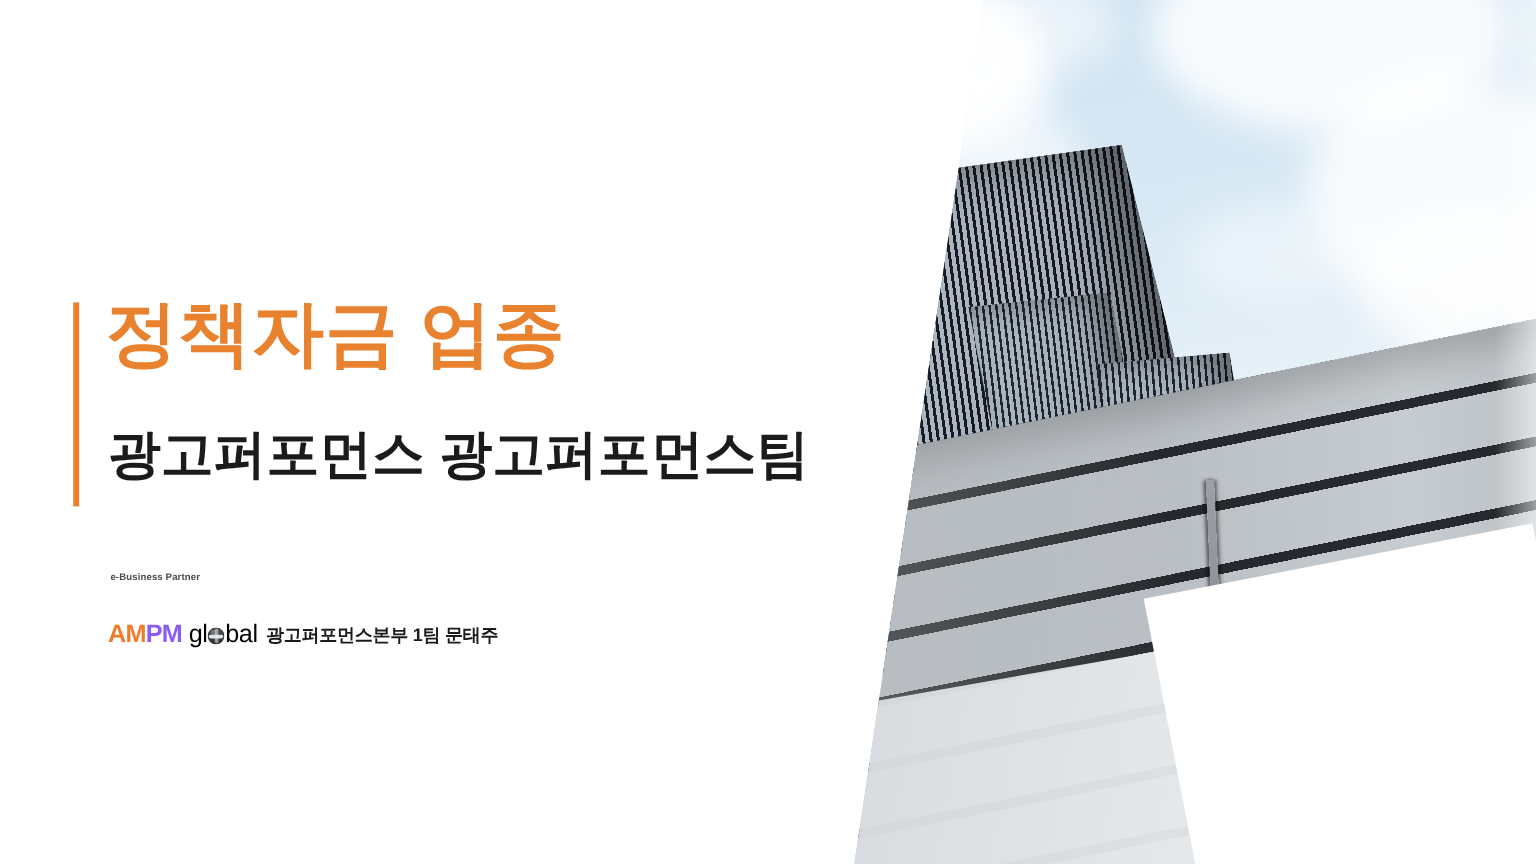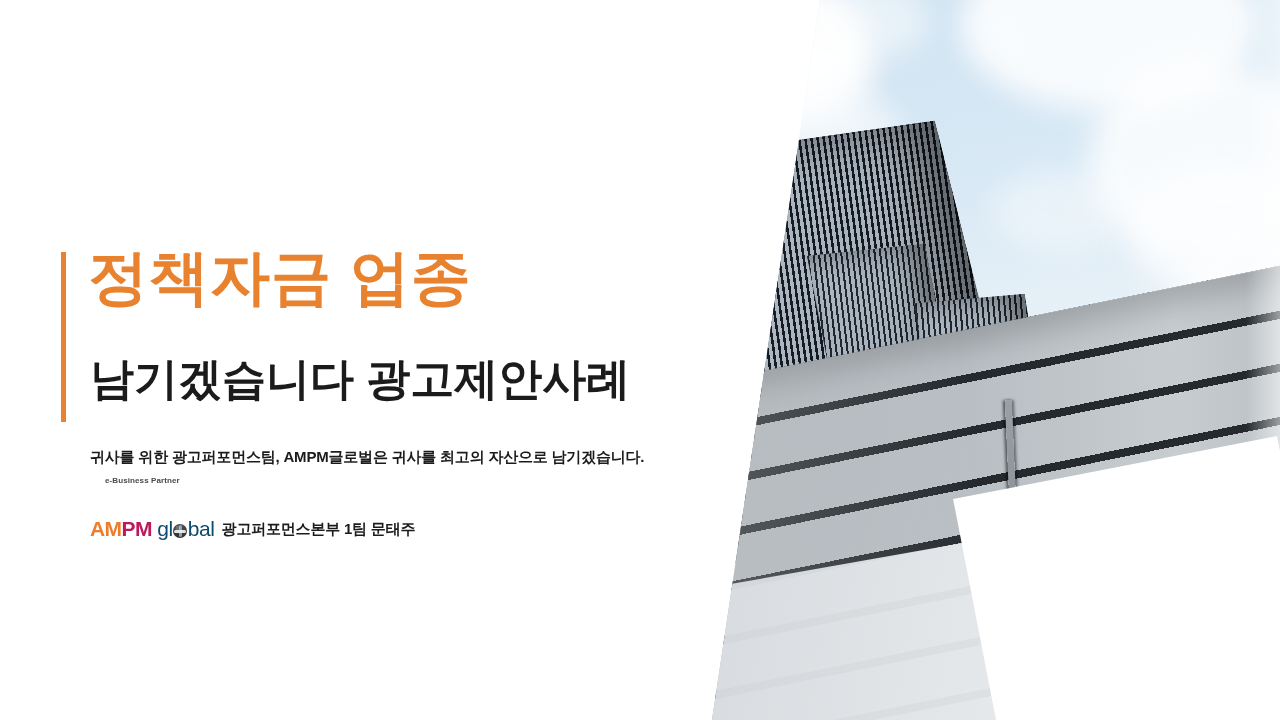--- a/index.html
+++ b/index.html
@@ -222,38 +222,38 @@
     gap: 7px;
     white-space: nowrap;
   }
   .logo-mark {
     position: relative;
     display: inline-block;
     padding-top: 10px;
   }
   .logo-eb {
     position: absolute;
-    top: 0; left: 15px;
+    top: 0; left: 2px;
     font-size: 8px;
     font-weight: 600;
     color: #4a4a4a;
     letter-spacing: .1px;
     white-space: nowrap;
   }
   .logo-word {
     font-size: 21px;
     font-weight: 700;
     letter-spacing: -0.6px;
     line-height: 1;
     display: inline-block;
   }
   .logo-am { color: #EE7D2B; margin-top: 17px; }
-  .logo-pm { color: #be185d; margin-top: 32px; }
+  .logo-pm { color: #8b5cf6; margin-top: 32px; }
   .logo-gl {
-    color: #0c4a6e;
+    color: #000000;
     font-weight: 500;
     letter-spacing: -0.4px;
   }
   .globe {
     display: inline-block;
     width: 14px; height: 14px;
     border-radius: 50%;
     background:
       linear-gradient(180deg, rgba(255,255,255,.15), rgba(255,255,255,0)),
       radial-gradient(circle at 35% 30%, #5d6166 0 18%, #2c3034 19% 100%);
@@ -326,23 +326,22 @@
 
       <div class="corner-cut"></div>
       <div class="right-edge"></div>
     </div>
   </div>
 
   <div class="accent-bar"></div>
 
   <div class="title-main">정책자금 업종</div>
 
-  <div class="title-sub">남기겠습니다 광고제안사례</div>
-
-  <div class="tagline">귀사를 위한 광고퍼포먼스팀, AMPM글로벌은 귀사를 최고의 자산으로 남기겠습니다.</div>
+  <div class="title-sub">광고퍼포먼스 광고퍼포먼스팀</div>
+
 
   <div class="logo-row">
     <span class="logo-mark">
       <span class="logo-eb">e-Business Partner</span>
       <span class="logo-word logo-am">AM</span><span class="logo-word logo-pm">PM</span><span class="logo-word logo-gl">&nbsp;</span><span class="logo-word logo-gl">gl</span><span class="globe"></span><span class="logo-word logo-gl">bal</span>
     </span>
     <span class="logo-dept">광고퍼포먼스본부 1팀 문태주</span>
   </div>
 
 </div>

